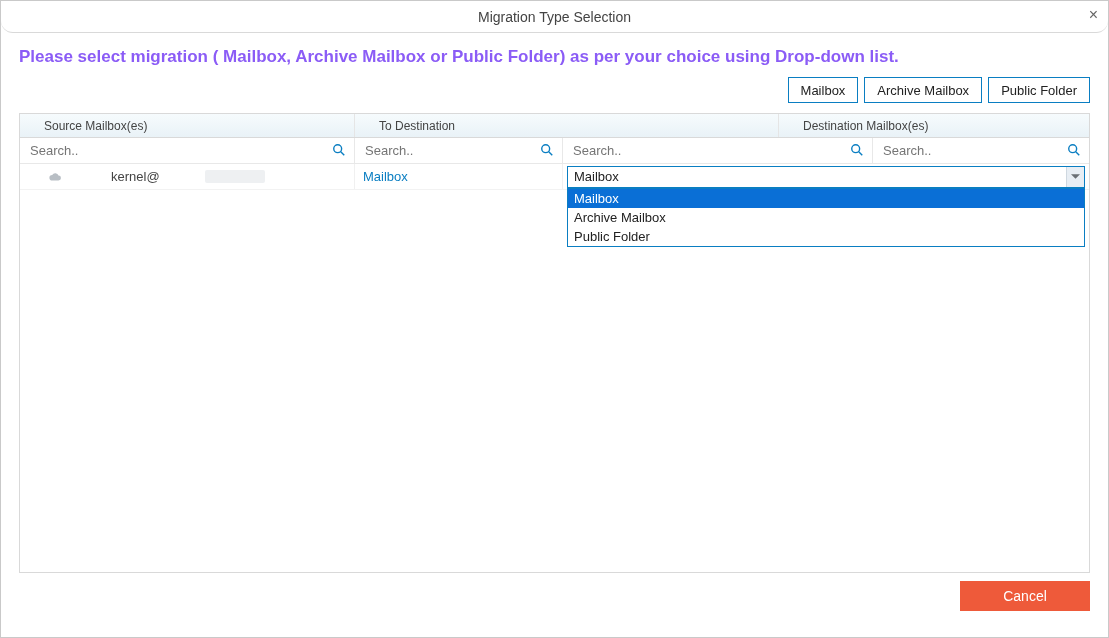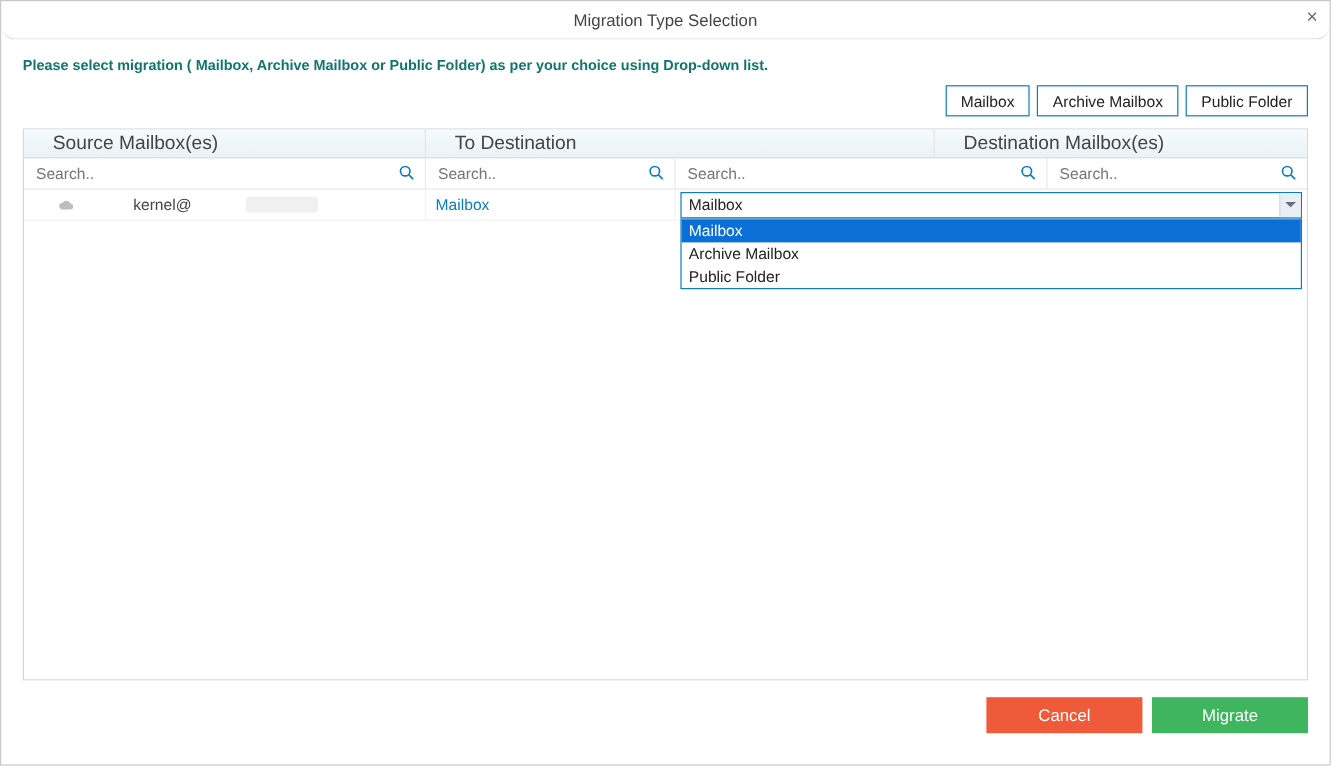--- a/index.html
+++ b/index.html
@@ -30,22 +30,22 @@
     right: 10px;
     top: 6px;
     font-size: 16px;
     color: #666;
     cursor: pointer;
     line-height: 1;
   }
   .instruction {
     padding: 14px 18px 10px 18px;
     font-weight: bold;
-    font-size: 12px;
-    color: #0f766e;
+    font-size: 17px;
+    color: #8b5cf6;
   }
   .top-buttons {
     display: flex;
     justify-content: flex-end;
     gap: 6px;
     padding: 0 18px 10px 0;
   }
   .top-buttons button {
     background: #fff;
     border: 1px solid #0a7ec2;
@@ -72,21 +72,21 @@
     display: flex;
     align-items: center;
     padding: 0 8px 0 24px;
     border-right: 1px solid #e5e5e5;
   }
   .col:last-child { border-right: none; }
   .c1 { width: 335px; }
   .c2 { width: 208px; }
   .c3 { width: 310px; }
   .c4 { width: 205px; flex: 1; }
-  .header-row .col { color: #444; font-size: 16px; padding-left: 24px; }
+  .header-row .col { color: #444; font-size: 12px; padding-left: 24px; }
   .search-row {
     display: flex;
     height: 26px;
     border-bottom: 1px solid #e8e8e8;
   }
   .search-cell {
     display: flex;
     align-items: center;
     padding: 0 6px;
     border-right: 1px solid #e8e8e8;
@@ -286,14 +286,13 @@
           <div class="opt">Public Folder</div>
         </div>
       </div>
     </div>
   </div>
 
 </div>
 
 <div class="footer">
   <button class="btn btn-cancel">Cancel</button>
-  <button class="btn btn-migrate">Migrate</button>
 </div>
 
 </body></html>

